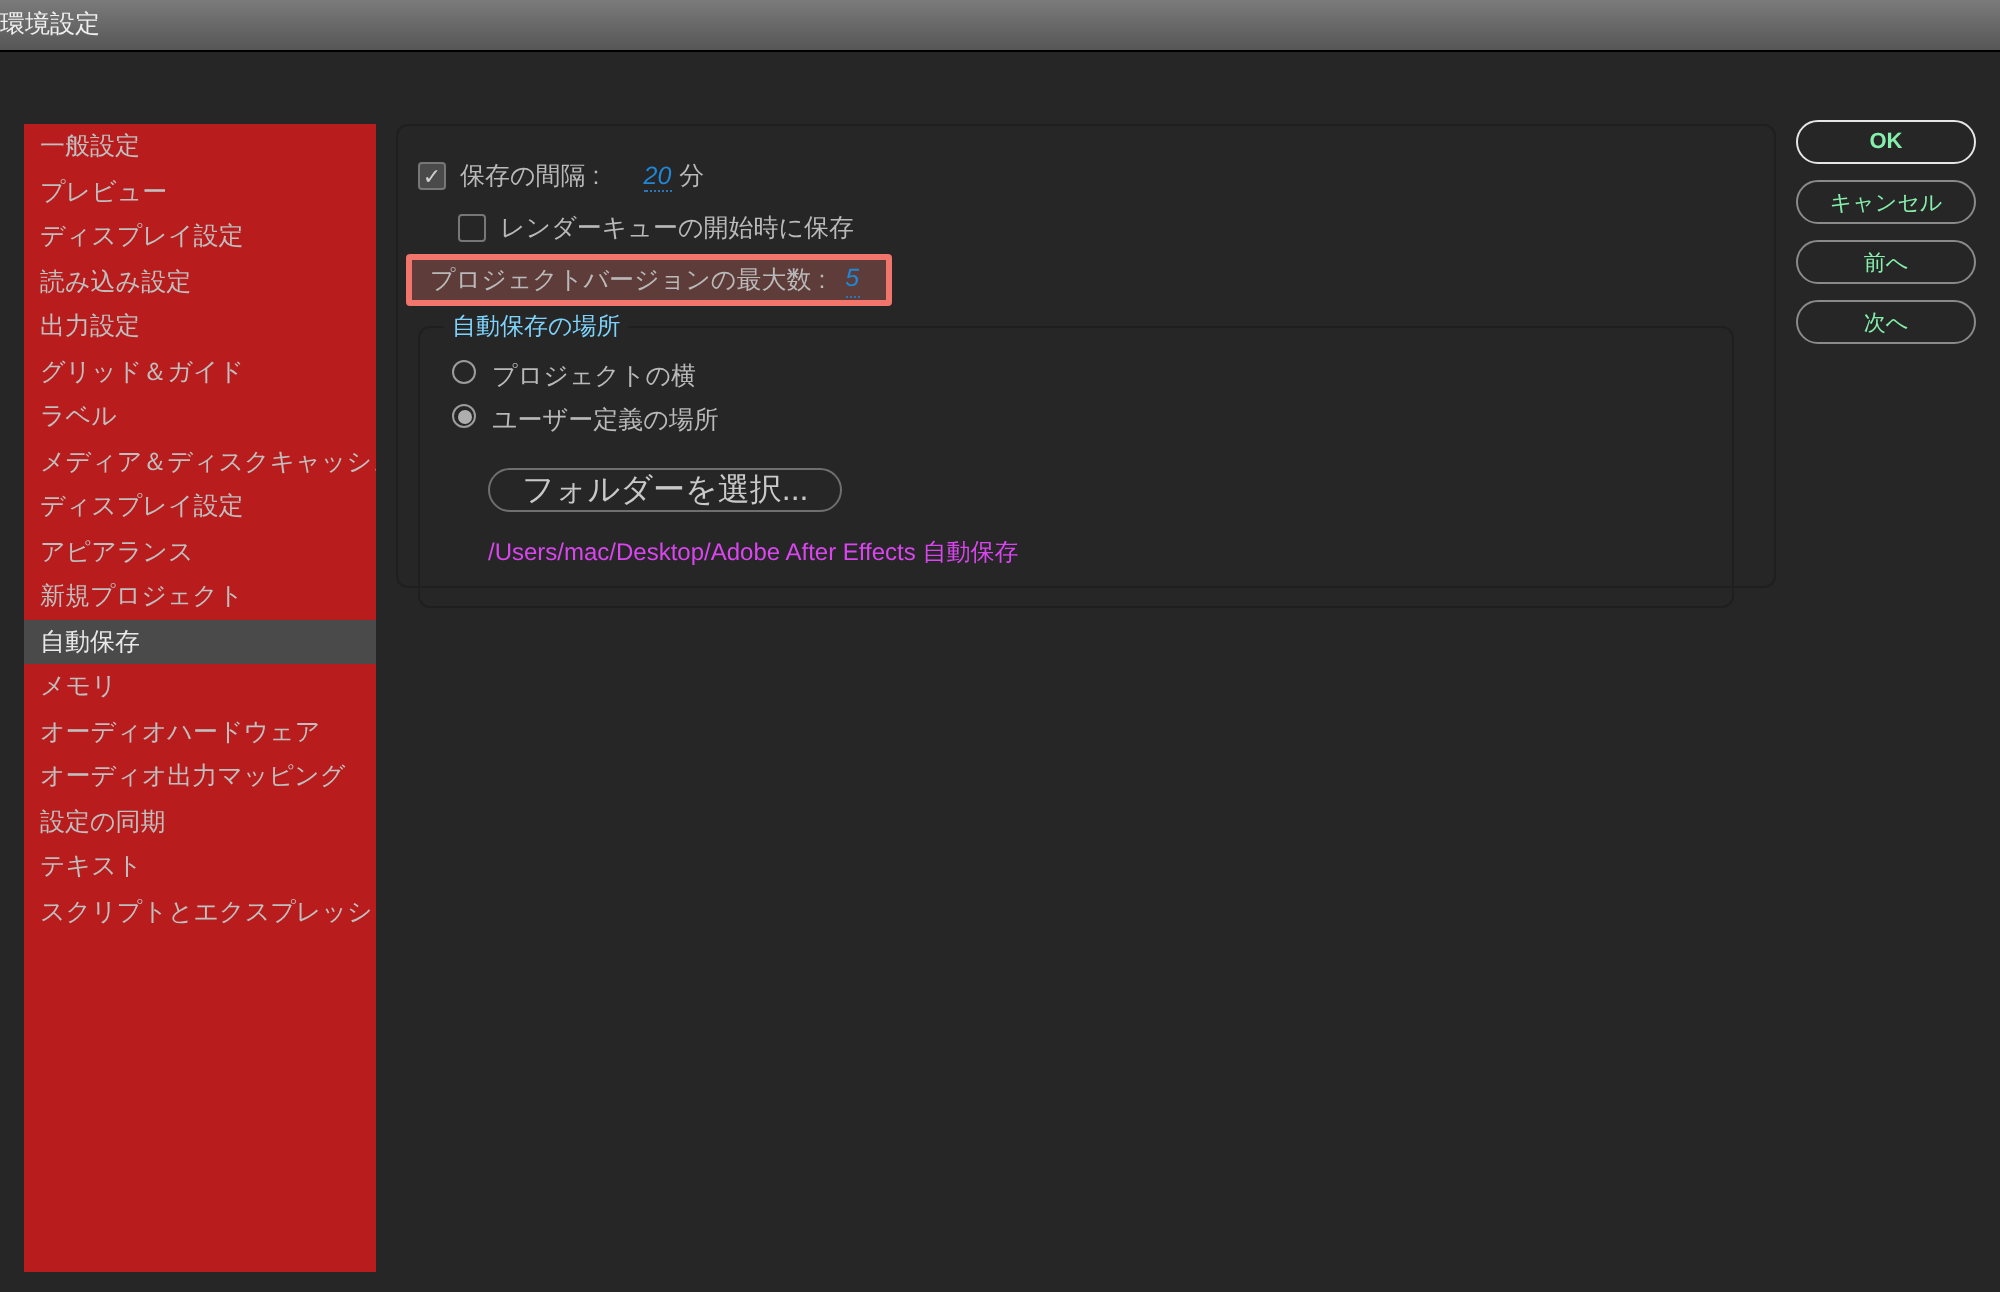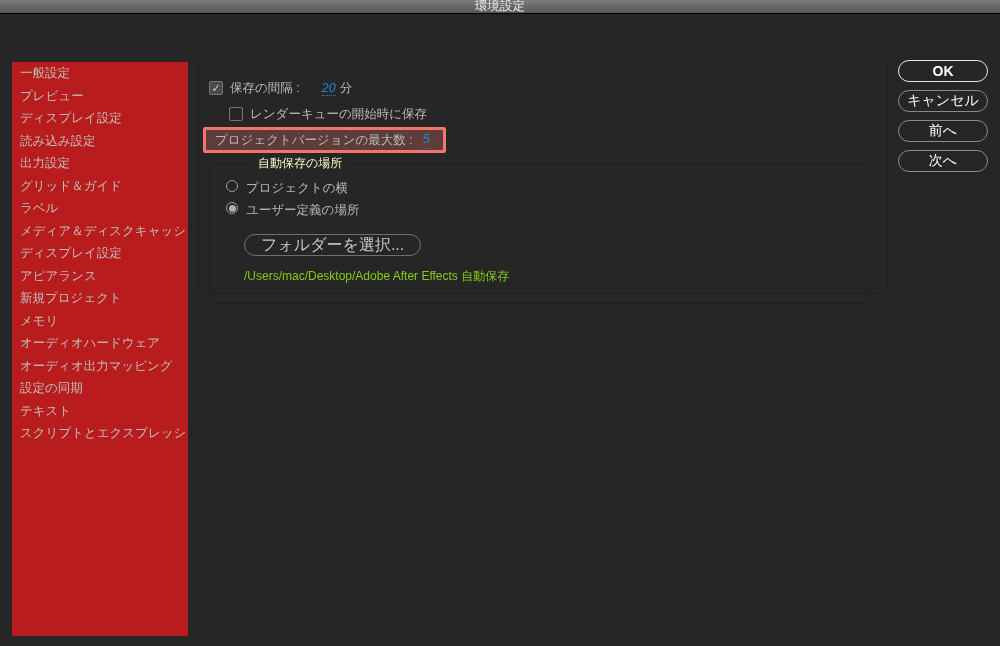--- a/index.html
+++ b/index.html
@@ -1,47 +1,47 @@
 <!DOCTYPE html>
 <html><head>
 <meta charset="utf-8">
 <style>
   * { margin: 0; padding: 0; box-sizing: border-box; font-family: "Hiragino Kaku Gothic Pro","Meiryo",sans-serif; }
   body { background:#262626; width:1000px; height:646px; overflow:hidden; color:#c8c8c8; font-size:12.5px; }
 
-  .titlebar { height:14px; background:linear-gradient(#7b7b7b,#565656); display:flex; align-items:center; justify-content:center; color:#efefef; font-size:12.5px; border-bottom:1px solid #000; }
+  .titlebar { height:26px; background:linear-gradient(#7b7b7b,#565656); display:flex; align-items:center; justify-content:flex-start; color:#efefef; font-size:12.5px; border-bottom:1px solid #000; }
 
   .wrap { position:absolute; top:26px; left:0; right:0; bottom:0; padding:10px 12px 0 12px; }
 
   .sidebar { position:absolute; top:36px; left:12px; width:176px; bottom:10px; background:#b91c1c; overflow:hidden; }
   .sidebar .item { padding:4px 8px 4.5px 8px; color:#bfbfbf; font-size:12.5px; line-height:14px; cursor:default; white-space:nowrap; }
   .sidebar .item.active { background:#4a4a4a; color:#e8e8e8; }
 
   .panel { position:absolute; top:36px; left:198px; right:112px; height:232px; border:1px solid #1f1f1f; border-radius:6px; padding:14px 20px 14px 10px; color:#b9b9b9; }
 
   .row { display:flex; align-items:center; height:22px; margin-bottom:4px; }
   .chk   { width:14px; height:14px; border:1px solid #777; border-radius:2px; margin-right:7px; display:inline-flex; align-items:center; justify-content:center; font-size:11px; }
   .chk.on { background:#4a4a4a; color:#d0d0d0; }
   .chk.off { color:transparent; }
   .value-link { color:#2186d4; margin:0 4px; border-bottom:1px dotted #2977b8; padding-bottom:0;font-style:italic; }
 
   .hl { position:relative; display:inline-flex; height:18px; padding:1px 6px 0 6px; }
   .hl::before { content:""; position:absolute; inset:-4px -6px -4px -6px; border:3px solid #f2756b; background:rgba(242,117,107,0.28); border-radius:2px; z-index:-1; }
 
   .group { border:1px solid #1f1f1f; border-radius:6px; margin-top:12px; padding:16px 16px 18px 16px; position:relative; }
-  .group .legend { position:absolute; top:-9px; left:12px; background:#262626; padding:0 4px; color:#fef9c3; font-size:12px;margin-left:32px; }
+  .group .legend { position:absolute; top:-9px; left:12px; background:#262626; padding:0 4px; color:#7dd3fc; font-size:12px; }
   .radio-row { display:flex; align-items:flex-start; height:20px; margin-bottom:2px; }
   .radio { width:12px; height:12px; border:1.3px solid #9c9c9c; border-radius:50%; margin-right:8px; display:inline-flex; align-items:center; justify-content:center; }
   .radio.on::after { content:""; width:7px; height:7px; border-radius:50%; background:#aeaeae; }
 
   .pill-btn { display:inline-flex; align-items:center; justify-content:center; height:22px; padding:0 16px; margin:10px 0 12px 18px; border:1px solid #6f6f6f; border-radius:12px; color:#c8c8c8; font-size:16px; cursor:default; }
-  .path { margin-left:18px; font-size:12px; color:#84cc16; }
+  .path { margin-left:18px; font-size:12px; color:#d946ef; }
 
   .btncol { position:absolute; top:34px; right:12px; width:90px; }
-  .btn { height:22px; margin-bottom:8px; border:1px solid #8a8a8a; border-radius:12px; display:flex; align-items:center; justify-content:center; color:#ffffff; font-size:14px; cursor:default; }
+  .btn { height:22px; margin-bottom:8px; border:1px solid #8a8a8a; border-radius:12px; display:flex; align-items:center; justify-content:center; color:#86efac; font-size:11px; cursor:default; }
   .btn.primary { border:1.5px solid #e6e6e6; font-weight:600; }
 </style>
 </head>
 <body>
 
 <div class="titlebar">
   <span>環境設定</span>
 </div>
 
 <div class="wrap">
@@ -51,20 +51,21 @@
       <div class="item">プレビュー</div>
       <div class="item">ディスプレイ設定</div>
       <div class="item">読み込み設定</div>
       <div class="item">出力設定</div>
       <div class="item">グリッド＆ガイド</div>
       <div class="item">ラベル</div>
       <div class="item">メディア＆ディスクキャッシュ</div>
       <div class="item">ディスプレイ設定</div>
       <div class="item">アピアランス</div>
       <div class="item">新規プロジェクト</div>
+      <div class="item active">自動保存</div>
       <div class="item">メモリ</div>
       <div class="item">オーディオハードウェア</div>
       <div class="item">オーディオ出力マッピング</div>
       <div class="item">設定の同期</div>
       <div class="item">テキスト</div>
       <div class="item">スクリプトとエクスプレッション</div>
     </div>
 
   <div class="panel">
 

